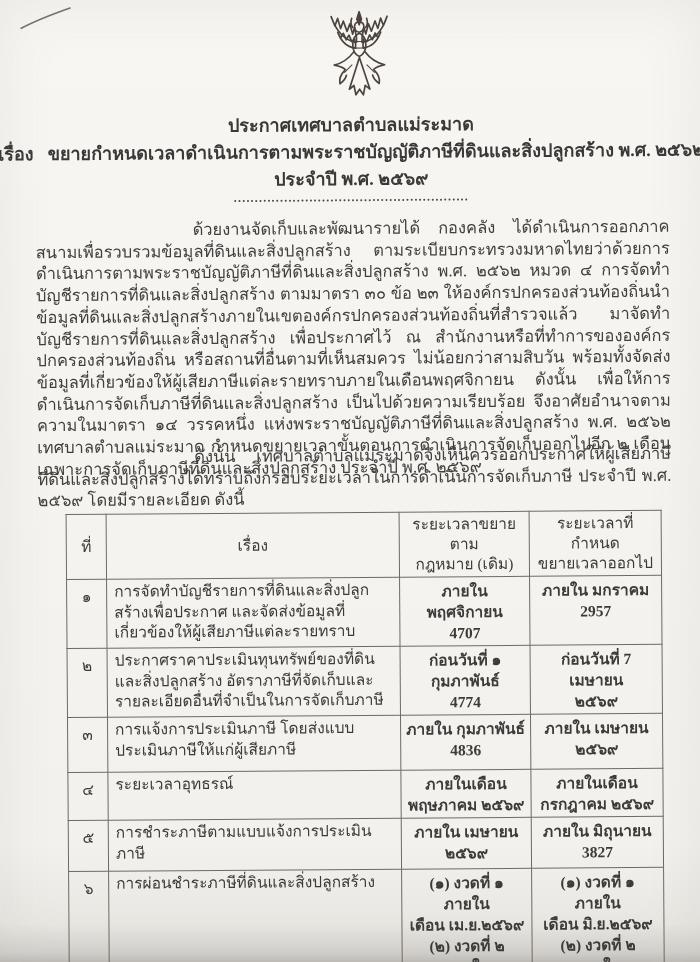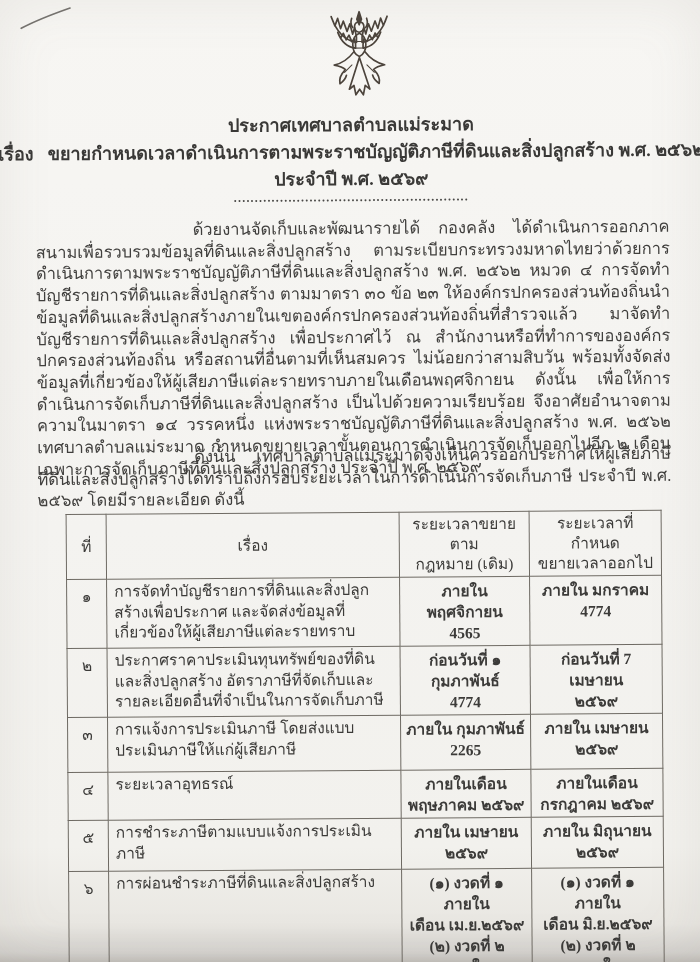--- a/index.html
+++ b/index.html
@@ -97,55 +97,55 @@
 กฎหมาย (เดิม)</th>
             <th>ระยะเวลาที่กำหนด
 ขยายเวลาออกไป</th>
           </tr>
         </thead>
         <tbody>
           <tr class="r0">
             <td class="c-no">๑</td>
             <td class="c-sub">การจัดทำบัญชีรายการที่ดินและสิ่งปลูกสร้างเพื่อประกาศ และจัดส่งข้อมูลที่เกี่ยวข้องให้ผู้เสียภาษีแต่ละรายทราบ</td>
             <td class="c-per">ภายใน พฤศจิกายน
-4565</td>
+4707</td>
             <td class="c-per">ภายใน มกราคม
-4774</td>
+2957</td>
           </tr>
           <tr class="r1">
             <td class="c-no">๒</td>
             <td class="c-sub">ประกาศราคาประเมินทุนทรัพย์ของที่ดินและสิ่งปลูกสร้าง อัตราภาษีที่จัดเก็บและรายละเอียดอื่นที่จำเป็นในการจัดเก็บภาษี</td>
             <td class="c-per">ก่อนวันที่ ๑ กุมภาพันธ์
 4774</td>
             <td class="c-per">ก่อนวันที่ 7 เมษายน
 ๒๕๖๙</td>
           </tr>
           <tr class="r2">
             <td class="c-no">๓</td>
             <td class="c-sub">การแจ้งการประเมินภาษี โดยส่งแบบประเมินภาษีให้แก่ผู้เสียภาษี</td>
             <td class="c-per">ภายใน กุมภาพันธ์
-2265</td>
+4836</td>
             <td class="c-per">ภายใน เมษายน
 ๒๕๖๙</td>
           </tr>
           <tr class="r3">
             <td class="c-no">๔</td>
             <td class="c-sub">ระยะเวลาอุทธรณ์</td>
             <td class="c-per">ภายในเดือน
 พฤษภาคม ๒๕๖๙</td>
             <td class="c-per">ภายในเดือน
 กรกฎาคม ๒๕๖๙</td>
           </tr>
           <tr class="r4">
             <td class="c-no">๕</td>
             <td class="c-sub">การชำระภาษีตามแบบแจ้งการประเมินภาษี</td>
             <td class="c-per">ภายใน เมษายน
 ๒๕๖๙</td>
             <td class="c-per">ภายใน มิถุนายน
-๒๕๖๙</td>
+3827</td>
           </tr>
           <tr class="r5">
             <td class="c-no">๖</td>
             <td class="c-sub">การผ่อนชำระภาษีที่ดินและสิ่งปลูกสร้าง</td>
             <td class="c-per">(๑) งวดที่ ๑ ภายใน
 เดือน เม.ย.๒๕๖๙
 (๒) งวดที่ ๒ ภายใน
 เดือน พ.ค. ๒๕๖๙
 (๓) งวดที่ ๓ ภายใน
 เดือน มิ.ย.๒๕๖๙</td>

